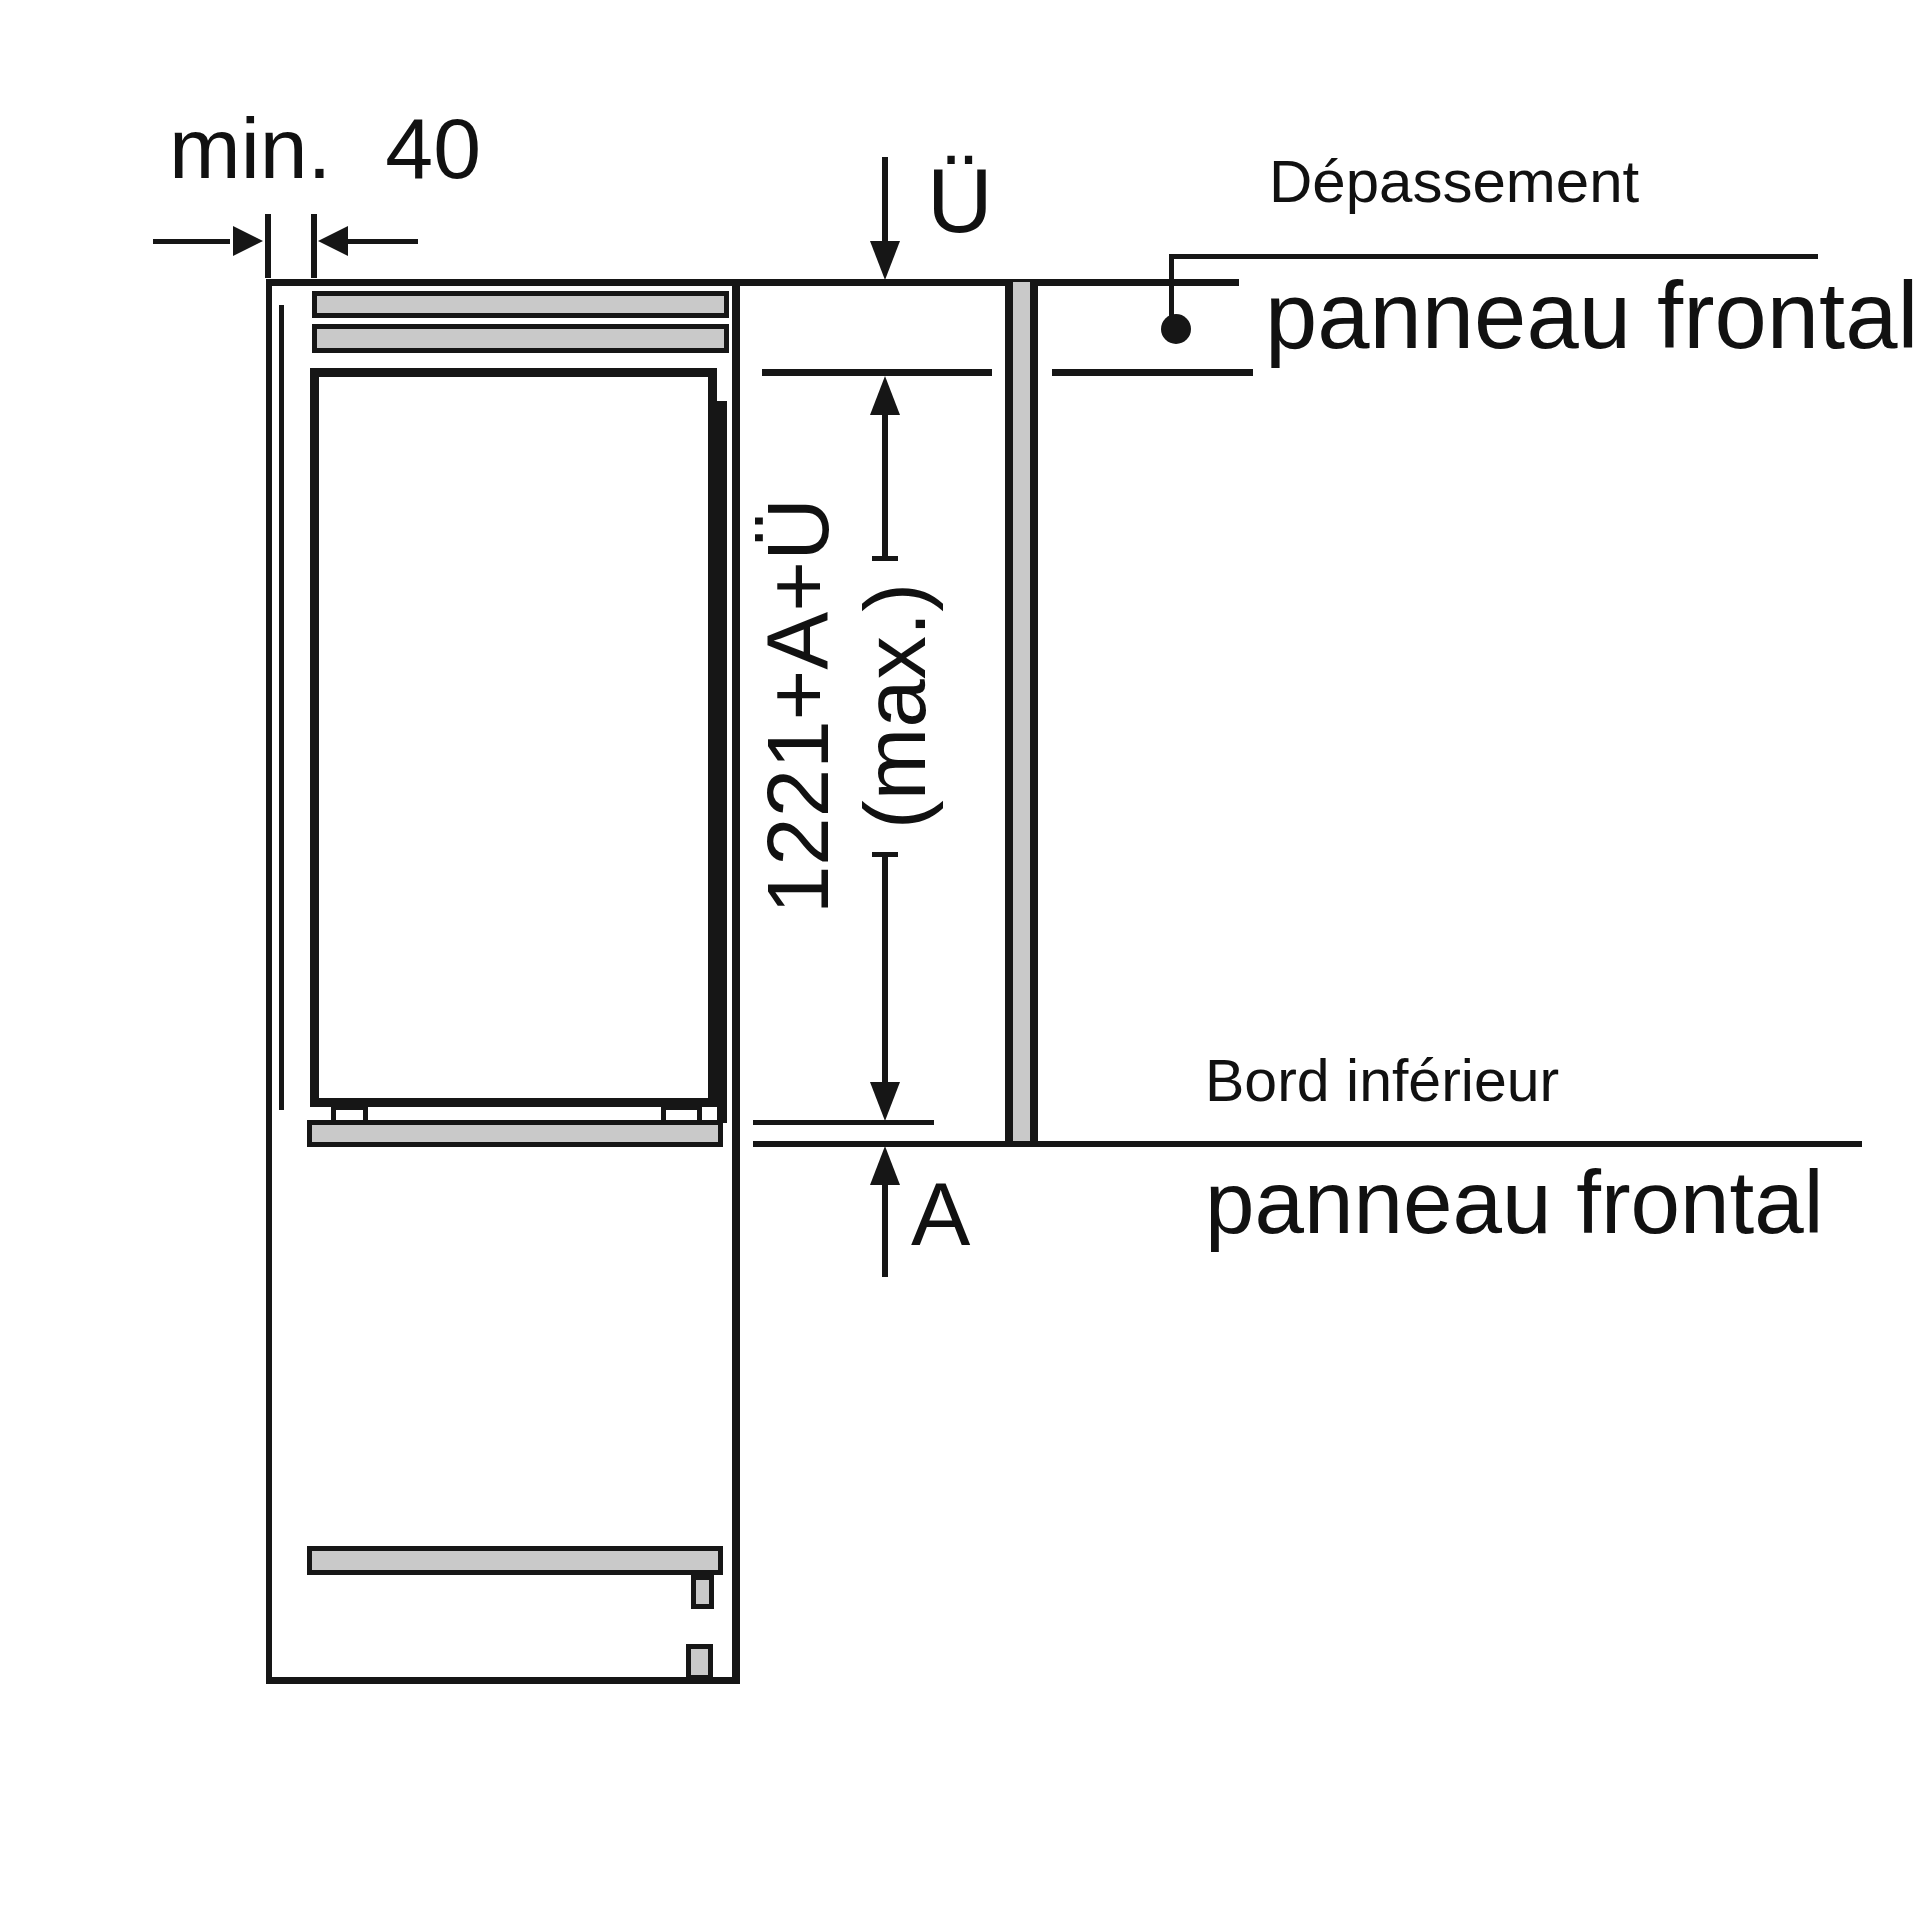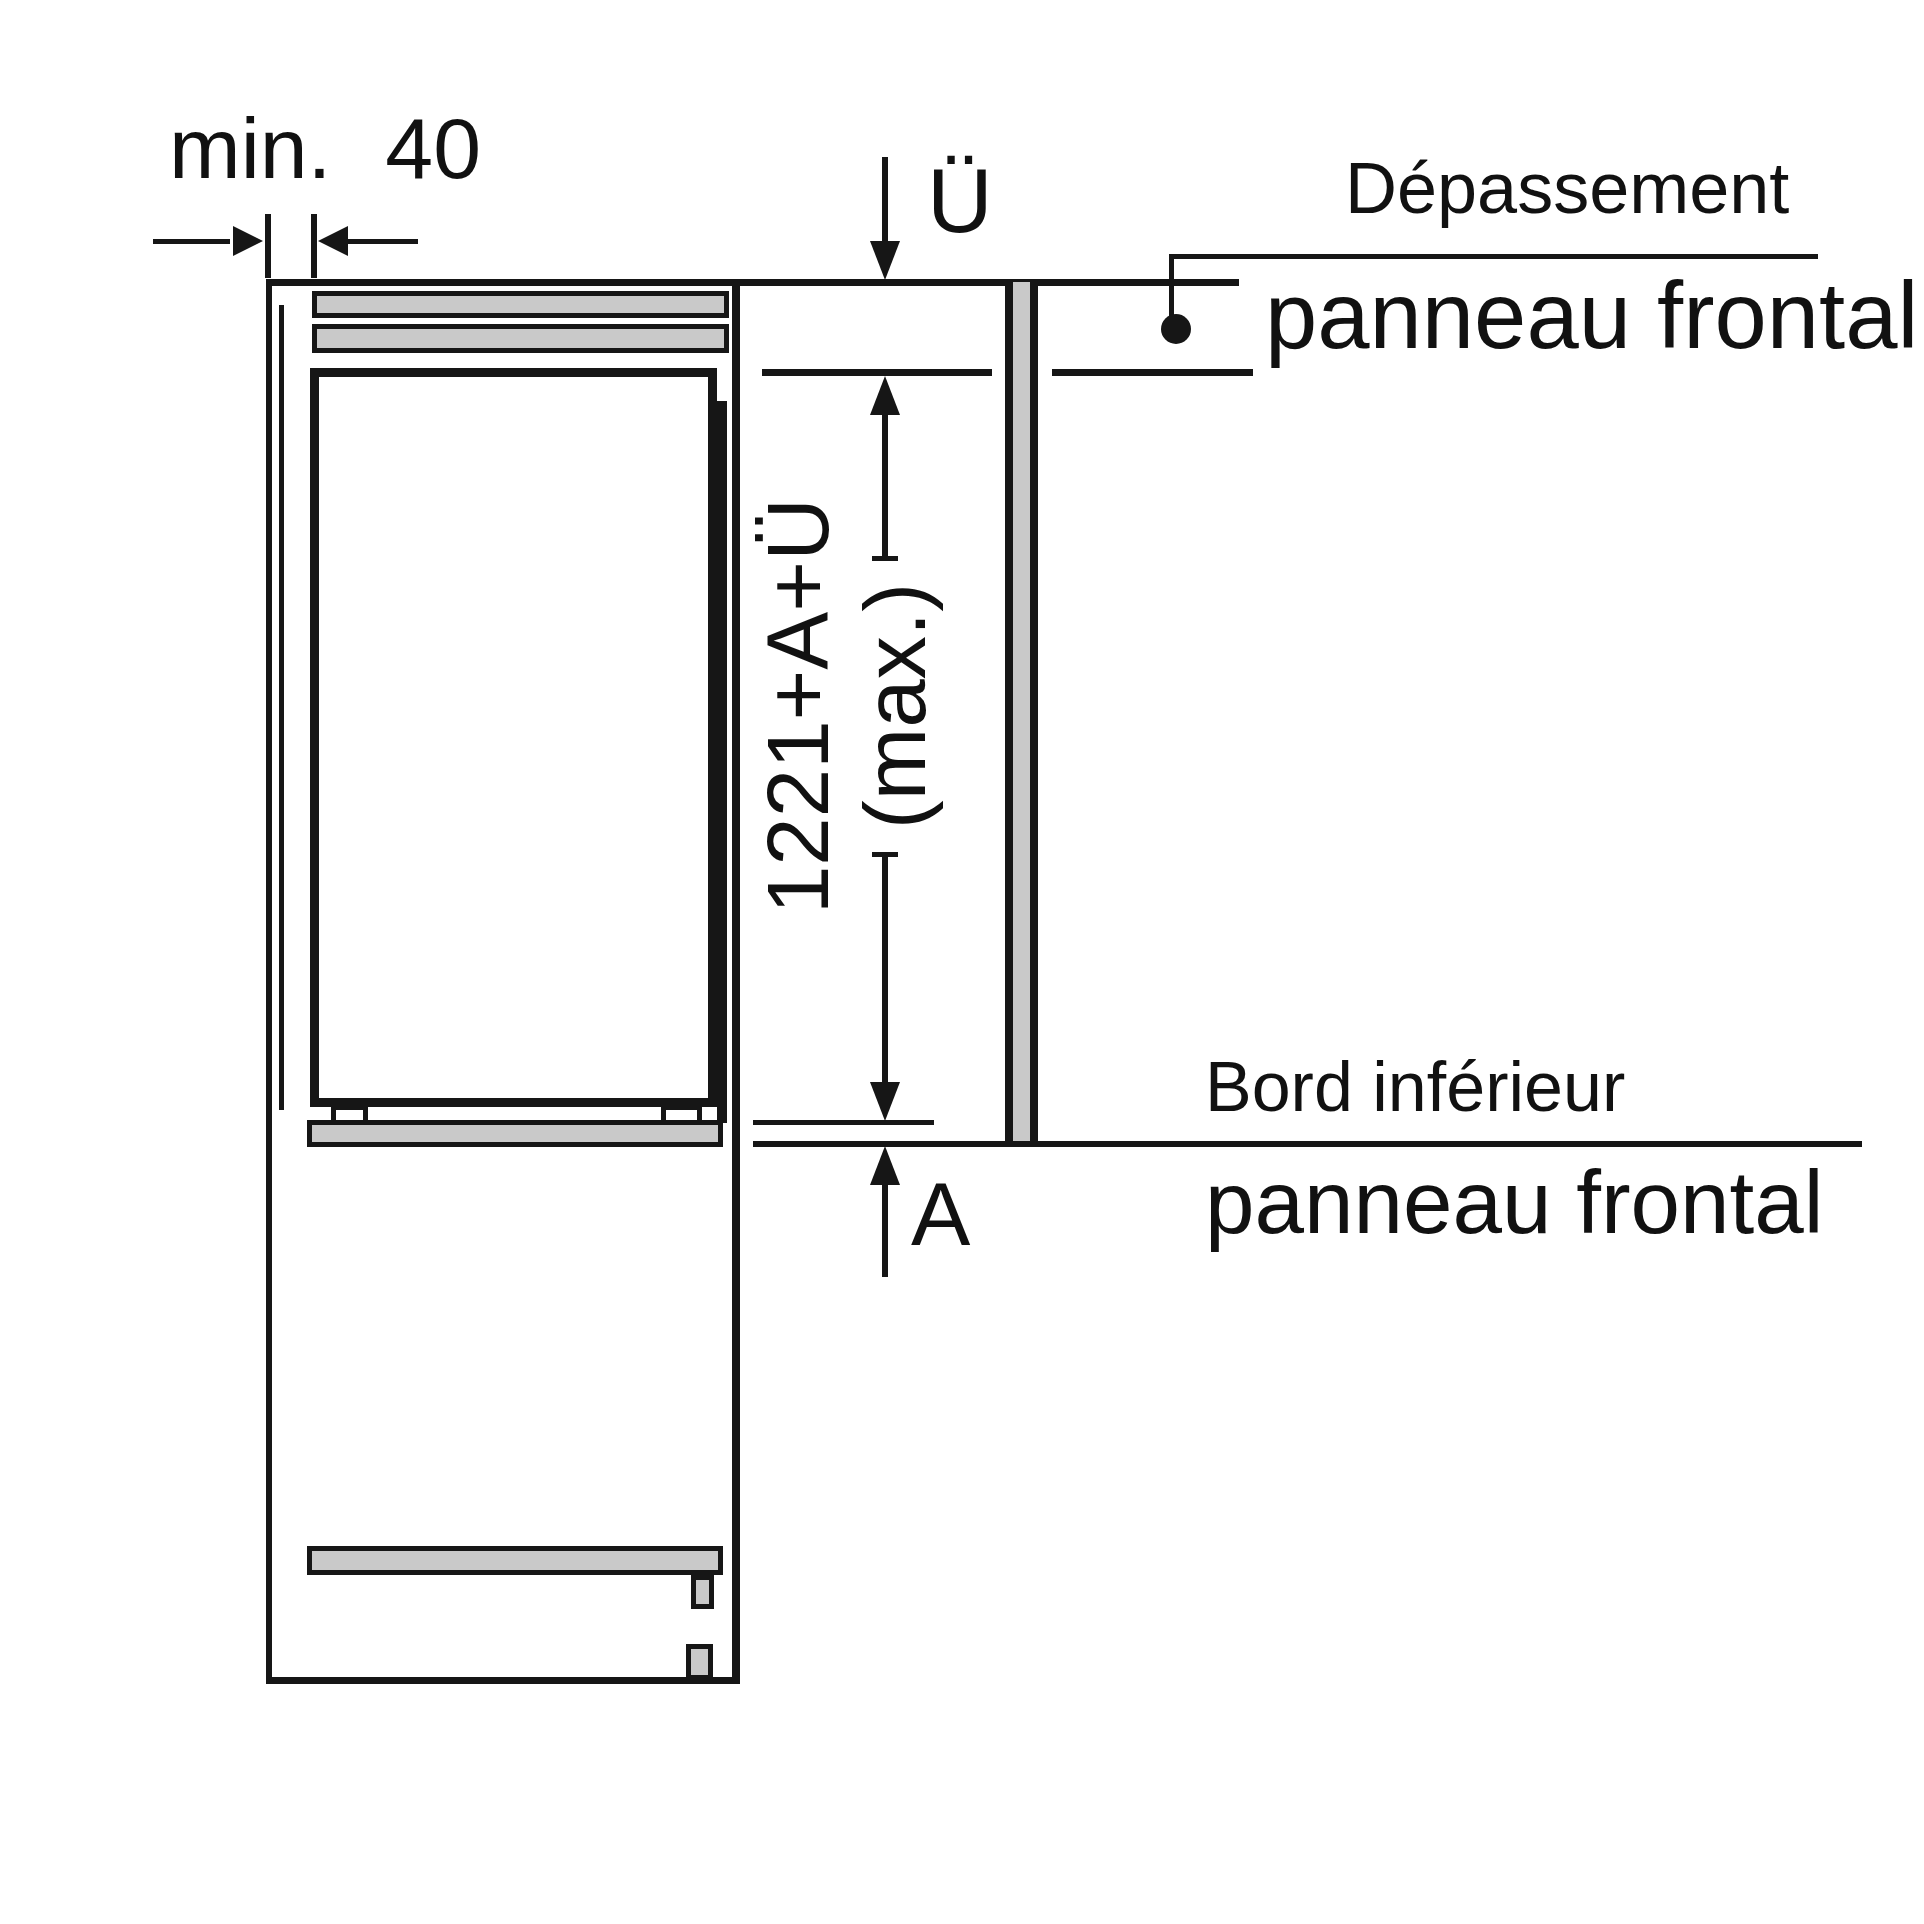--- a/index.html
+++ b/index.html
@@ -73,21 +73,21 @@
   <div class="shape" style="left:882px;top:852px;width:6.2px;height:232px;"></div>
   <div class="arrow arr-down" style="left:870px;top:1082px;"></div>
 
   <div class="arrow arr-up" style="left:870px;top:1146px;"></div>
   <div class="shape" style="left:882px;top:1183px;width:6.2px;height:94px;"></div>
   <div class="txt" style="left:911px;top:1167px;font-size:89px;">A</div>
 
   <div class="shape" style="left:1169px;top:254px;width:649px;height:5.3px;"></div>
   <div class="shape" style="left:1169px;top:254px;width:5.3px;height:62px;"></div>
   <div class="dot" style="left:1161px;top:314px;width:30px;height:30px;"></div>
-  <div class="txt" style="left:1345px;top:150px;font-size:72px;">Dépassement</div>
+  <div class="txt" style="left:1269px;top:150px;font-size:60px;">Dépassement</div>
   <div class="txt" style="left:1265px;top:266px;font-size:94px;">panneau frontal</div>
 
-  <div class="txt" style="left:1205px;top:1050px;font-size:70px;">Bord inférieur</div>
+  <div class="txt" style="left:1205px;top:1050px;font-size:59px;">Bord inférieur</div>
   <div class="txt" style="left:1205px;top:1155px;font-size:89px;">panneau frontal</div>
 
 
 </div>
 
 
 </body></html>

